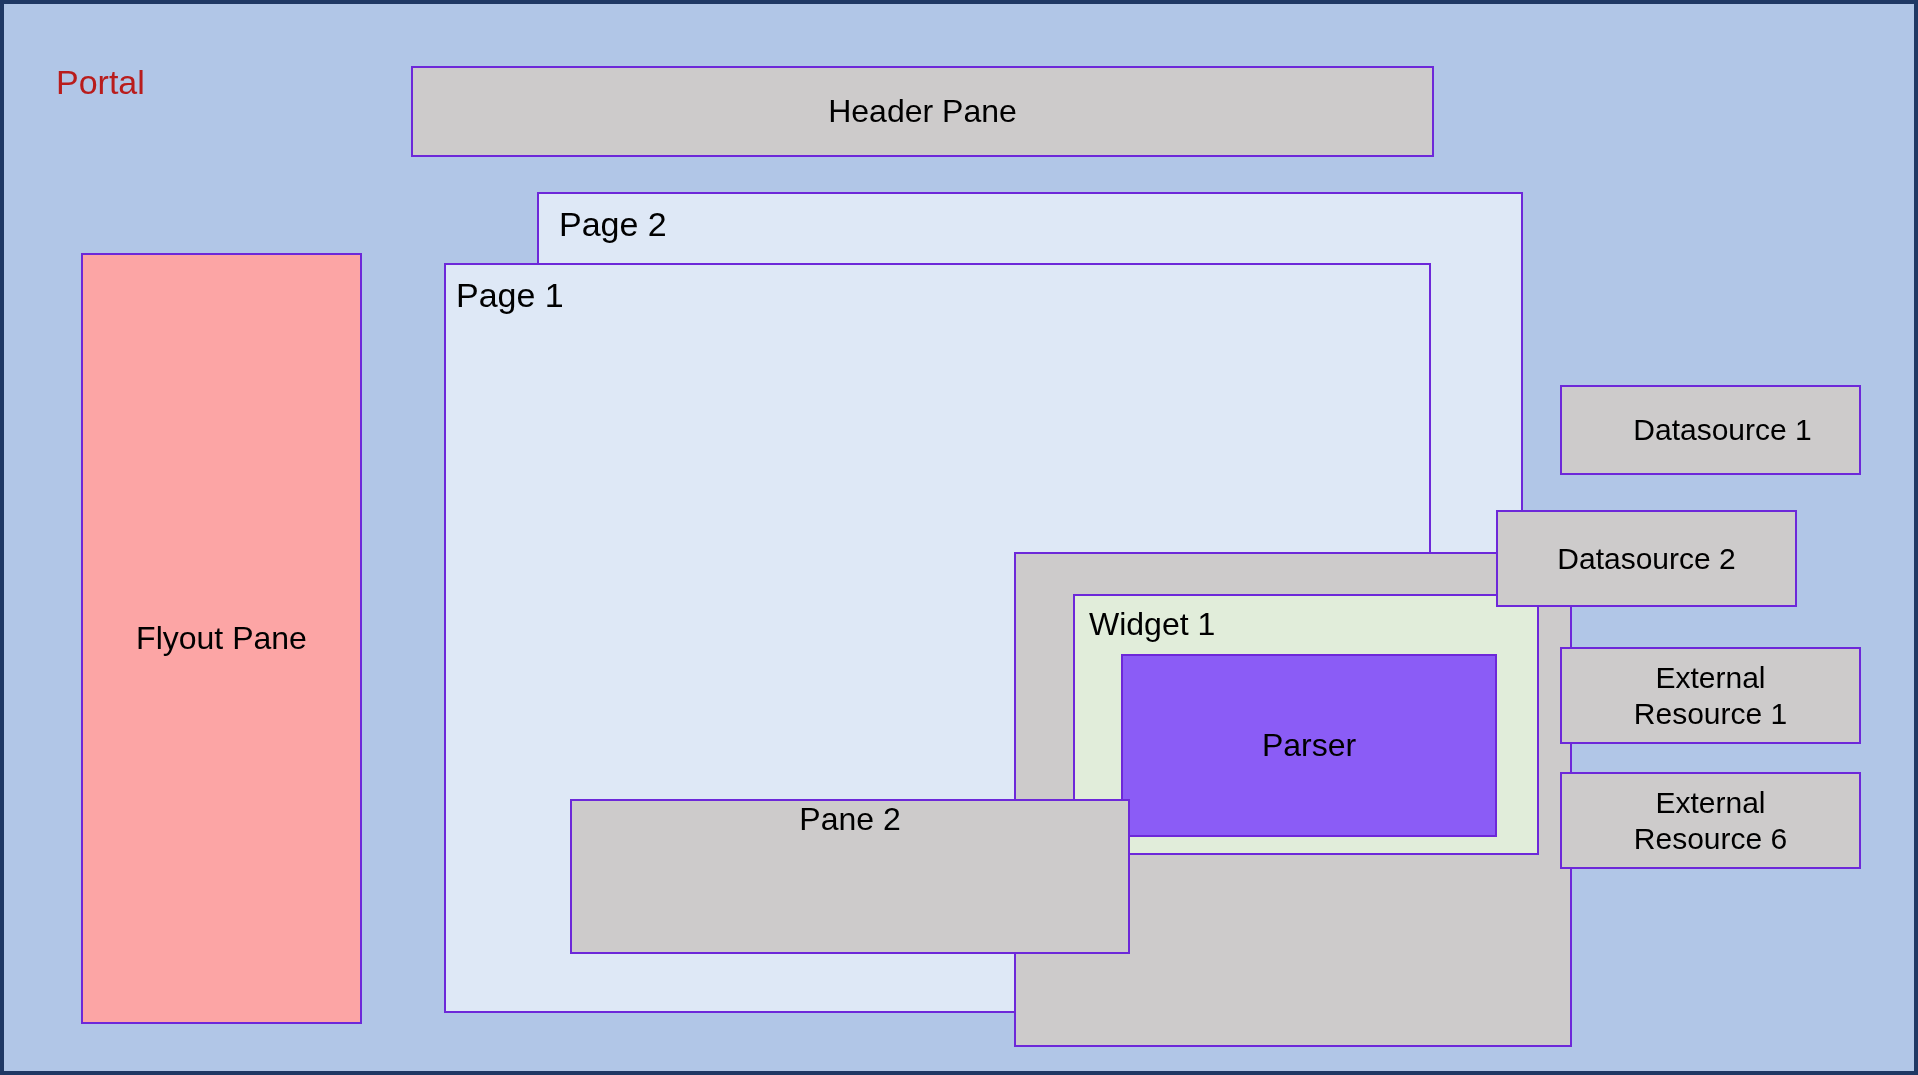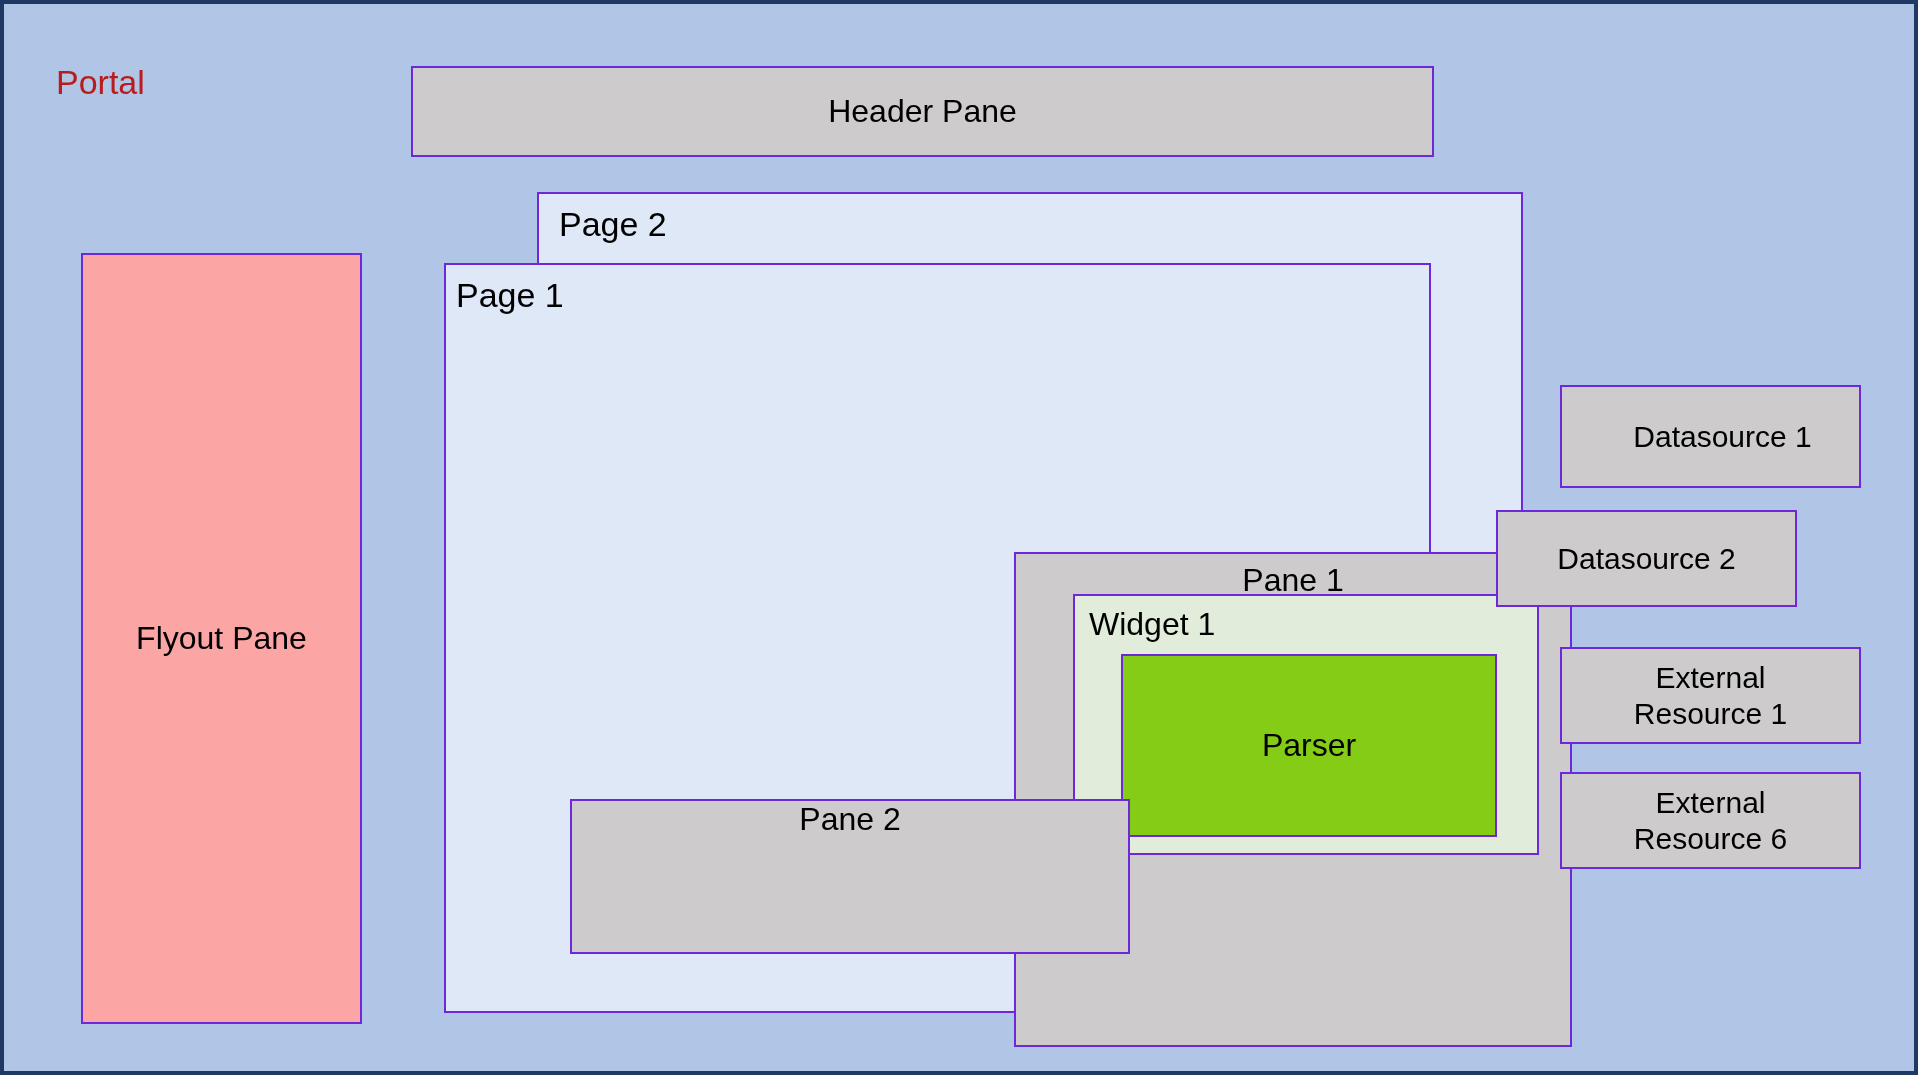--- a/index.html
+++ b/index.html
@@ -122,21 +122,21 @@
     font-size: 32px;
     white-space: nowrap;
   }
 
   
   #parser {
     left: 46px;
     top: 58px;
     width: 376px;
     height: 183px;
-    background: #84cc16;
+    background: #8b5cf6;
     display: flex;
     align-items: center;
     justify-content: center;
   }
   #parser .lbl { font-size: 32px; }
 
   
   #widget-2 {
     left: 57px;
     top: 320px;
@@ -178,21 +178,21 @@
   
   .res-box {
     background: #cdcbcb;
     display: flex;
     align-items: center;
     justify-content: center;
     text-align: center;
     font-size: 30px;
     padding: 0 8px;
   }
-  #datasource-1 { left: 1556px; top: 381px; width: 301px; height: 103px; padding-left: 32px; }
+  #datasource-1 { left: 1556px; top: 381px; width: 301px; height: 90px; padding-left: 32px; }
   #datasource-2 { left: 1492px; top: 506px; width: 301px; height: 97px; }
   #external-resource-1 { left: 1556px; top: 643px; width: 301px; height: 97px; }
   #external-resource-2 { left: 1556px; top: 768px; width: 301px; height: 97px; }
   .res-box .lbl { line-height: 1.2; }
 </style>
 </head>
 <body>
 
 <div id="canvas">
 
@@ -209,21 +209,20 @@
     </div>
 
     <div class="box" id="page-2">
       <span id="page-2-label">Page 2</span>
     </div>
 
     <div class="box" id="page-1">
       <span id="page-1-label">Page 1</span>
 
       <div class="box" id="pane-1">
-        <span id="pane-1-label">Pane 1</span>
 
         <div class="box" id="widget-1">
           <span id="widget-1-label">Widget 1</span>
 
           <div class="box" id="parser">
             <span class="lbl">Parser</span>
           </div>
         </div>
 
       </div>

